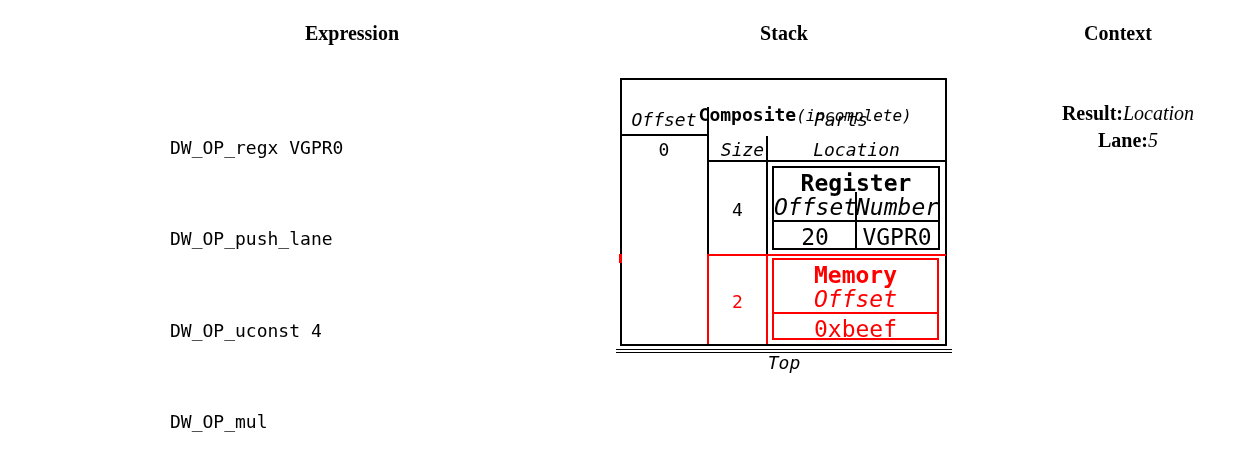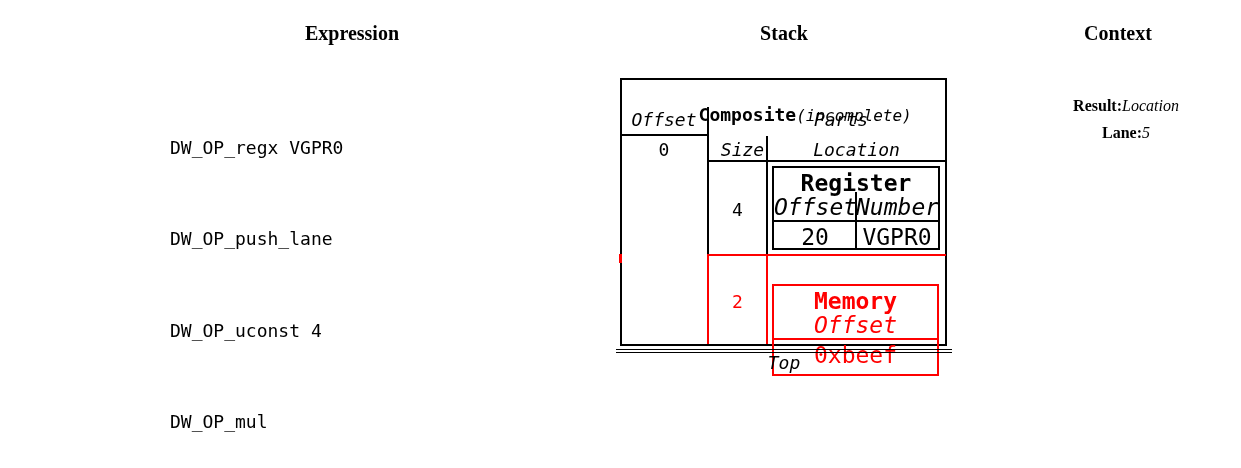--- a/index.html
+++ b/index.html
@@ -79,37 +79,36 @@
 
   #register-box {
     position: absolute;
     left: 772px; top: 166px;
     width: 168px; height: 84px;
     border: 2px solid #000;
   }
   #memory-box {
     position: absolute;
     left: 772px; top: 258px;
-    width: 167px; height: 92px;
+    width: 167px; height: 82px;
     border: 2px solid #ff0000;
     color: #ff0000;
-    margin-top: 26px;
   }
   .sub-text { position: absolute; width: 100%; font-size: 23px; text-align: center; white-space: pre; }
   .half-l { width: 50% !important; left: 0; }
   .half-r { width: 50% !important; right: 0; }
 
   
   .ctx-row {
     position: absolute;
     left: 1018px;
     width: 200px;
     text-align: center;
     font-family: "Liberation Serif", serif;
-    font-size: 16px;
+    font-size: 20px;
     white-space: pre;
   }
   .ctx-row .lbl { font-weight: bold; }
   .ctx-row .val { font-style: italic; }
 
   #top-label {
     position: absolute;
     left: 684px; top: 352px;
     width: 200px;
     text-align: center;

